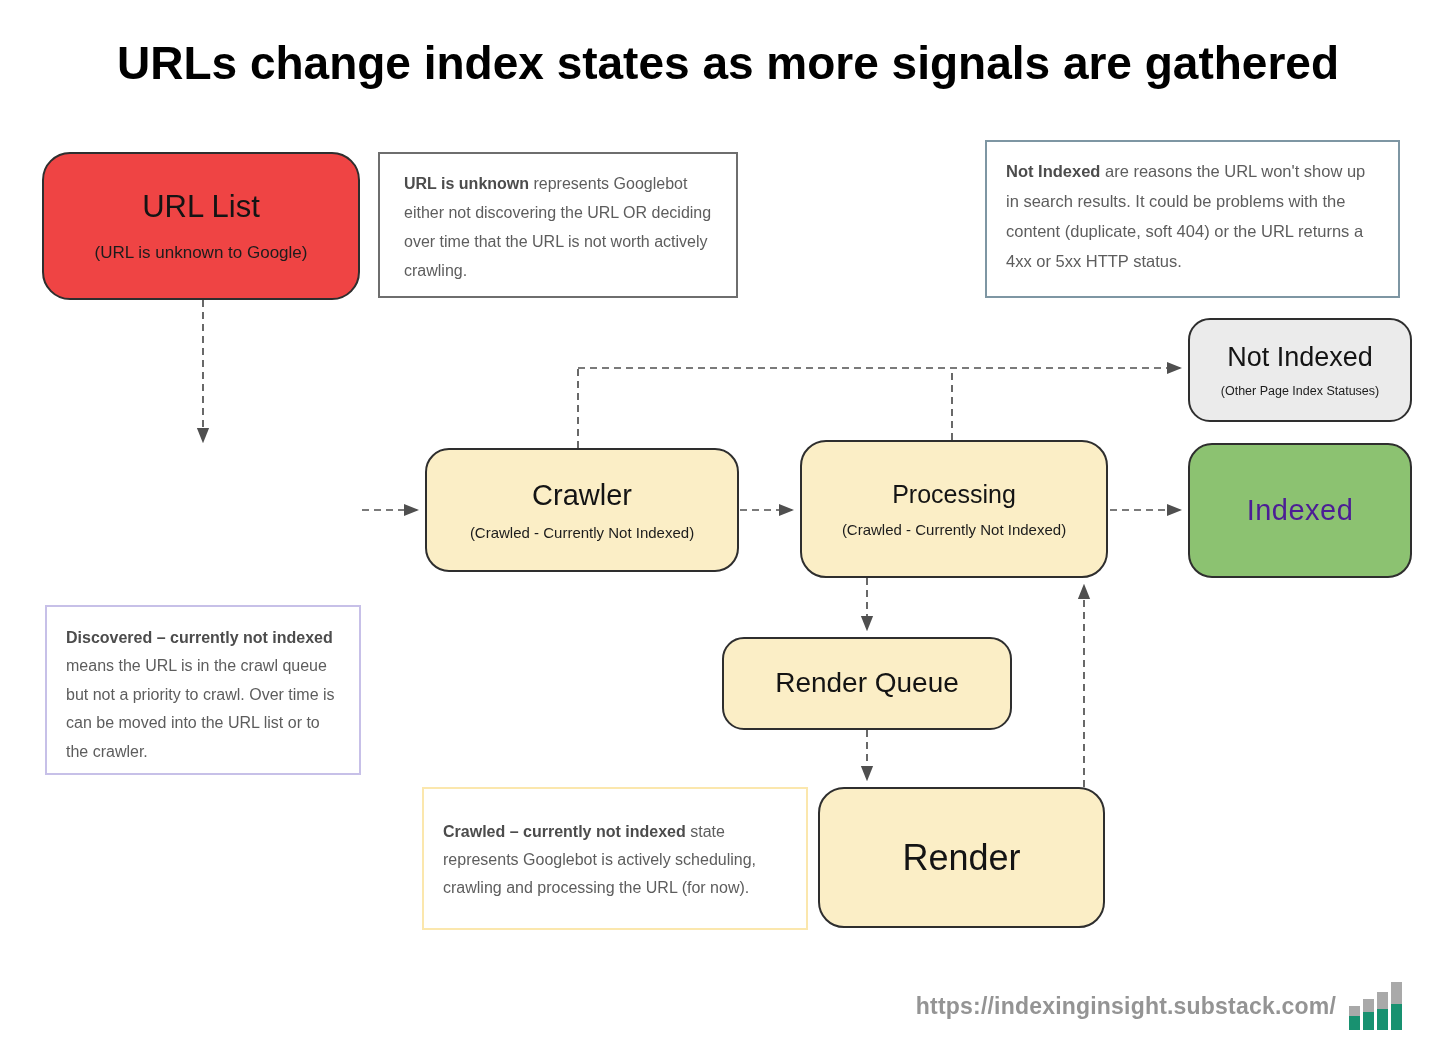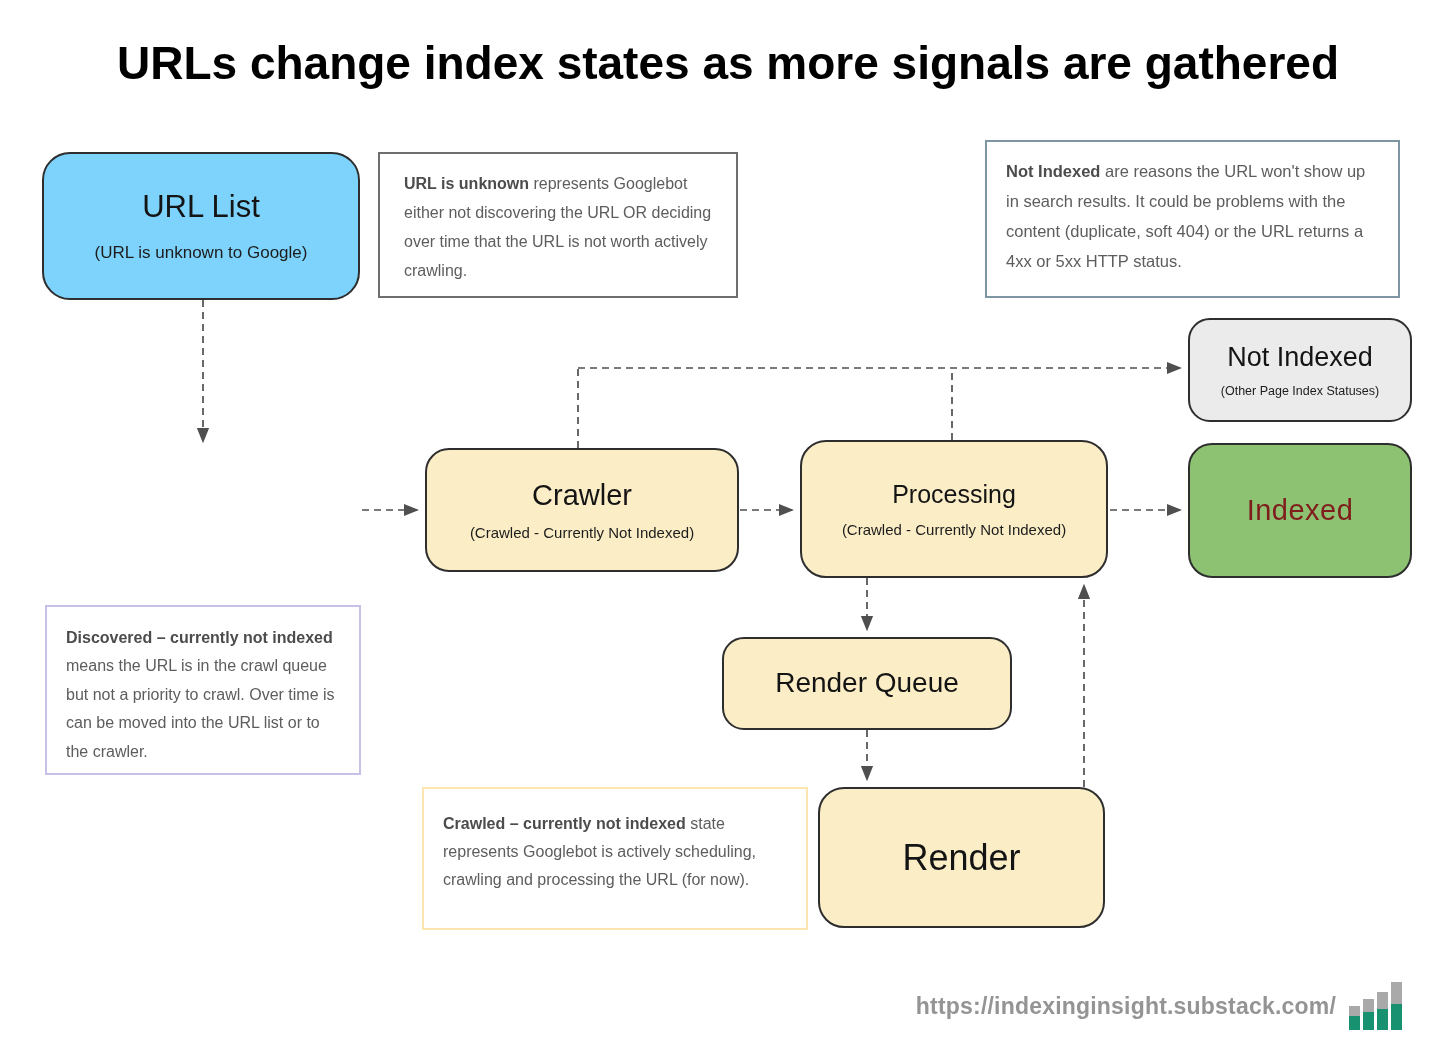--- a/index.html
+++ b/index.html
@@ -16,21 +16,21 @@
     text-align: center;
     font-size: 46px; font-weight: 700; color: #000000;
     letter-spacing: 0px;
   }
 
   
   .node {
     position: absolute;
     display: flex; flex-direction: column;
     align-items: center; justify-content: center;
-    border: 2px solid #2E2E2E; background: #7dd3fc;
+    border: 2px solid #2E2E2E; background: #ef4444;
     text-align: center;
   }
   .node .n-title { color: #141414; font-weight: 500; line-height: 1.15; }
   .node .n-sub   { color: #1c1c1c; font-weight: 500; }
 
   .node-url-list      { left: 42px;  top: 152px; width: 318px; height: 148px; border-radius: 28px; gap: 18px; }
   .node-url-list .n-title { font-size: 31px; }
   .node-url-list .n-sub   { font-size: 17px; }
 
   .node-not-indexed   { left: 1188px; top: 318px; width: 224px; height: 104px; border-radius: 22px; background: #EBEBEB; gap: 10px; }
@@ -43,39 +43,39 @@
 
   .node-crawler       { left: 425px; top: 448px; width: 314px; height: 124px; border-radius: 24px; background: #FBEEC6; gap: 12px; }
   .node-crawler .n-title { font-size: 29px; }
   .node-crawler .n-sub   { font-size: 15px; }
 
   .node-processing    { left: 800px; top: 440px; width: 308px; height: 138px; border-radius: 26px; background: #FBEEC6; gap: 12px; }
   .node-processing .n-title { font-size: 25px; }
   .node-processing .n-sub   { font-size: 15px; }
 
   .node-indexed       { left: 1188px; top: 443px; width: 224px; height: 135px; border-radius: 24px; background: #8CC271; }
-  .node-indexed .n-title { font-size: 29px; color: #7f1d1d; letter-spacing: 0.5px; }
+  .node-indexed .n-title { font-size: 29px; color: #4c1d95; letter-spacing: 0.5px; }
 
   .node-render-queue  { left: 722px; top: 637px; width: 290px; height: 93px; border-radius: 22px; background: #FBEEC6; }
   .node-render-queue .n-title { font-size: 28px; }
 
   .node-render        { left: 818px; top: 787px; width: 287px; height: 141px; border-radius: 26px; background: #FBEEC6; }
   .node-render .n-title { font-size: 36px; text-align: center; }
 
   
   .note {
     position: absolute; background: #ffffff;
     font-size: 16px; color: #5D5D5D; line-height: 1.82;
     padding: 15px 19px;
   }
   .note strong { color: #4C4C4C; font-weight: 700; }
   .note-url-unknown  { left: 378px; top: 152px; width: 360px; height: 146px; border: 2px solid #6E6E6E; padding-left: 24px; }
   .note-not-indexed  { left: 985px; top: 140px; width: 415px; height: 158px; border: 2px solid #7E96A3; font-size: 16.5px; padding-top: 14px; }
   .note-discovered   { left: 45px;  top: 605px; width: 316px; height: 170px; border: 2px solid #C7C0E8; line-height: 1.78; padding-top: 17px; }
-  .note-crawled      { left: 422px; top: 787px; width: 386px; height: 143px; border: 2px solid #FBE7AD; line-height: 1.75; padding-top: 21px; }
+  .note-crawled      { left: 422px; top: 787px; width: 386px; height: 143px; border: 2px solid #FBE7AD; line-height: 1.75; padding-top: 29px; }
 
   
   svg.arrows { position: absolute; inset: 0; pointer-events: none; }
   .dash {
     stroke: #4F4F4F; stroke-width: 1.7; fill: none;
     stroke-dasharray: 7 5;
   }
 
   
   .footer {

